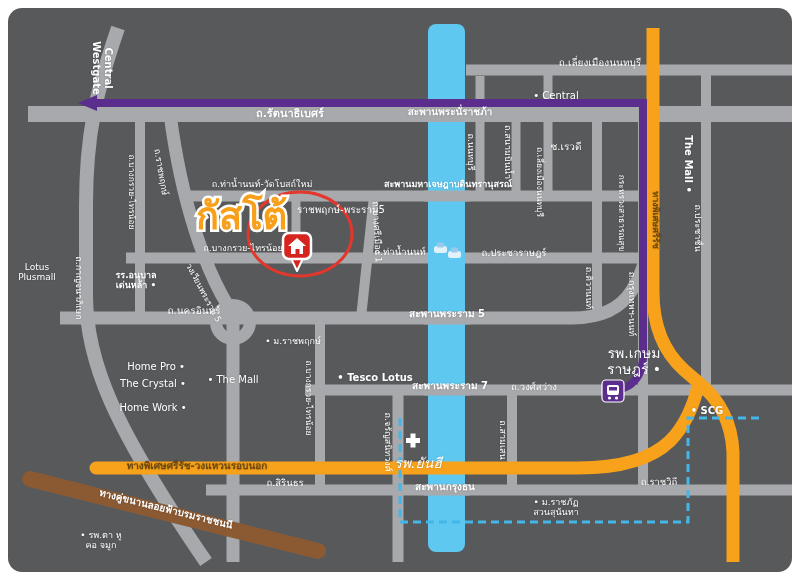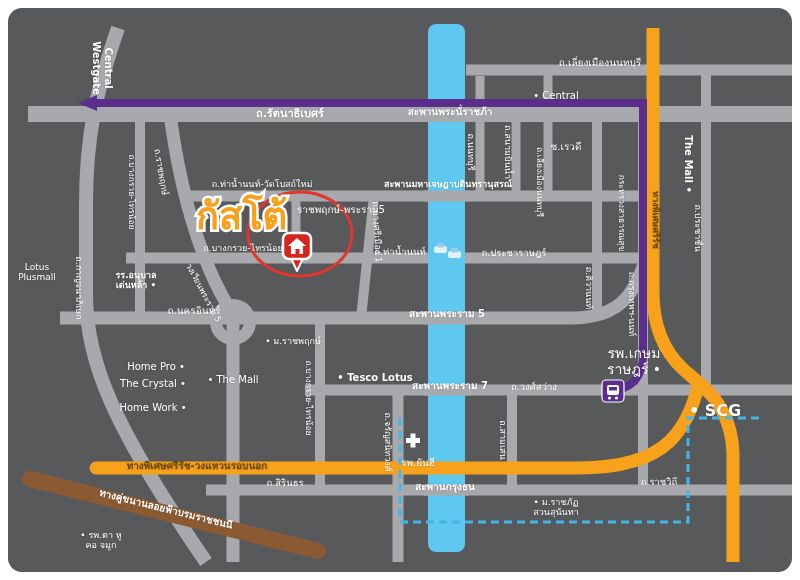--- a/index.html
+++ b/index.html
@@ -149,23 +149,23 @@
           <div class="map-label" style="left: 256px; top: 341px; font-size: 9px; font-weight: 400; color: rgb(255, 255, 255); transform: translate(-50%, -50%) rotate(0deg); margin-left: 37px;">• ม.ราชพฤกษ์</div>
           <div class="map-label" style="left: 233px; top: 380px; font-size: 10px; font-weight: 400; color: rgb(255, 255, 255); transform: translate(-50%, -50%) rotate(0deg);">• The Mall</div>
           <div class="map-label" style="left: 156px; top: 367px; font-size: 10px; font-weight: 400; color: rgb(255, 255, 255); transform: translate(-50%, -50%) rotate(0deg);">Home Pro •</div>
           <div class="map-label" style="left: 153px; top: 384px; font-size: 10px; font-weight: 400; color: rgb(255, 255, 255); transform: translate(-50%, -50%) rotate(0deg);">The Crystal •</div>
           <div class="map-label" style="left: 153px; top: 408px; font-size: 10px; font-weight: 400; color: rgb(255, 255, 255); transform: translate(-50%, -50%) rotate(0deg);">Home Work •</div>
           <div class="map-label" style="left: 308px; top: 398px; font-size: 8.5px; font-weight: 400; color: rgb(255, 255, 255); transform: translate(-50%, -50%) rotate(90deg);">ถ.บางกรวย-ไทรน้อย</div>
           <div class="map-label" style="left: 450px; top: 386px; font-size: 10px; font-weight: 700; color: rgb(255, 255, 255); transform: translate(-50%, -50%) rotate(0deg);">สะพานพระราม 7</div>
           <div class="map-label" style="left: 534px; top: 387px; font-size: 9.5px; font-weight: 400; color: rgb(255, 255, 255); transform: translate(-50%, -50%) rotate(0deg);">ถ.วงศ์สว่าง</div>
           <div class="map-label" style="left: 634px; top: 349px; font-size: 14px; font-weight: 400; color: rgb(255, 255, 255); transform: translate(-50%, -50%) rotate(0deg); margin-top: 12px;">รพ.เกษม
 ราษฎร์ •</div>
-          <div class="map-label" style="left: 707px; top: 411px; font-size: 16px; font-weight: 700; color: rgb(255, 255, 255); transform: translate(-50%, -50%) rotate(0deg); margin-left: 8px;">• SCG</div>
+          <div class="map-label" style="left: 707px; top: 411px; font-size: 10px; font-weight: 700; color: rgb(255, 255, 255); transform: translate(-50%, -50%) rotate(0deg);">• SCG</div>
           <div class="map-label" style="left: 388px; top: 442px; font-size: 9px; font-weight: 400; color: rgb(255, 255, 255); transform: translate(-50%, -50%) rotate(90deg);">ถ.จรัญสนิทวงศ์</div>
-          <div class="map-label" style="left: 418px; top: 463px; font-size: 10px; font-weight: 400; color: rgb(255, 255, 255); transform: translate(-50%, -50%) rotate(0deg);">รพ.ยันฮี</div>
+          <div class="map-label" style="left: 418px; top: 463px; font-size: 14px; font-weight: 400; color: rgb(255, 255, 255); transform: translate(-50%, -50%) rotate(0deg); font-style: italic;">รพ.ยันฮี</div>
           <div class="map-label" style="left: 503px; top: 440px; font-size: 9px; font-weight: 400; color: rgb(255, 255, 255); transform: translate(-50%, -50%) rotate(90deg);">ถ.สามเสน</div>
           <div class="map-label" style="left: 197px; top: 466px; font-size: 10px; font-weight: 700; color: rgb(107, 72, 14); transform: translate(-50%, -50%) rotate(0deg);">ทางพิเศษศรีรัช-วงแหวนรอบนอก</div>
           <div class="map-label" style="left: 285px; top: 483px; font-size: 9.5px; font-weight: 400; color: rgb(255, 255, 255); transform: translate(-50%, -50%) rotate(0deg);">ถ.สิรินธร</div>
           <div class="map-label" style="left: 445px; top: 487px; font-size: 10px; font-weight: 700; color: rgb(255, 255, 255); transform: translate(-50%, -50%) rotate(0deg);">สะพานกรุงธน</div>
           <div class="map-label" style="left: 648px; top: 482px; font-size: 9.5px; font-weight: 400; color: rgb(255, 255, 255); transform: translate(-50%, -50%) rotate(0deg); margin-left: 11px;">ถ.ราชวิถี</div>
           <div class="map-label" style="left: 556px; top: 507px; font-size: 9px; font-weight: 400; color: rgb(255, 255, 255); transform: translate(-50%, -50%) rotate(0deg);">• ม.ราชภัฏ
 สวนสุนันทา</div>
           <div class="map-label" style="left: 166px; top: 509px; font-size: 10px; font-weight: 700; color: rgb(255, 255, 255); transform: translate(-50%, -50%) rotate(14deg);">ทางคู่ขนานลอยฟ้าบรมราชชนนี</div>
           <div class="map-label" style="left: 101px; top: 540px; font-size: 9px; font-weight: 400; color: rgb(255, 255, 255); transform: translate(-50%, -50%) rotate(0deg);">• รพ.ตา หู
 คอ จมูก</div>

